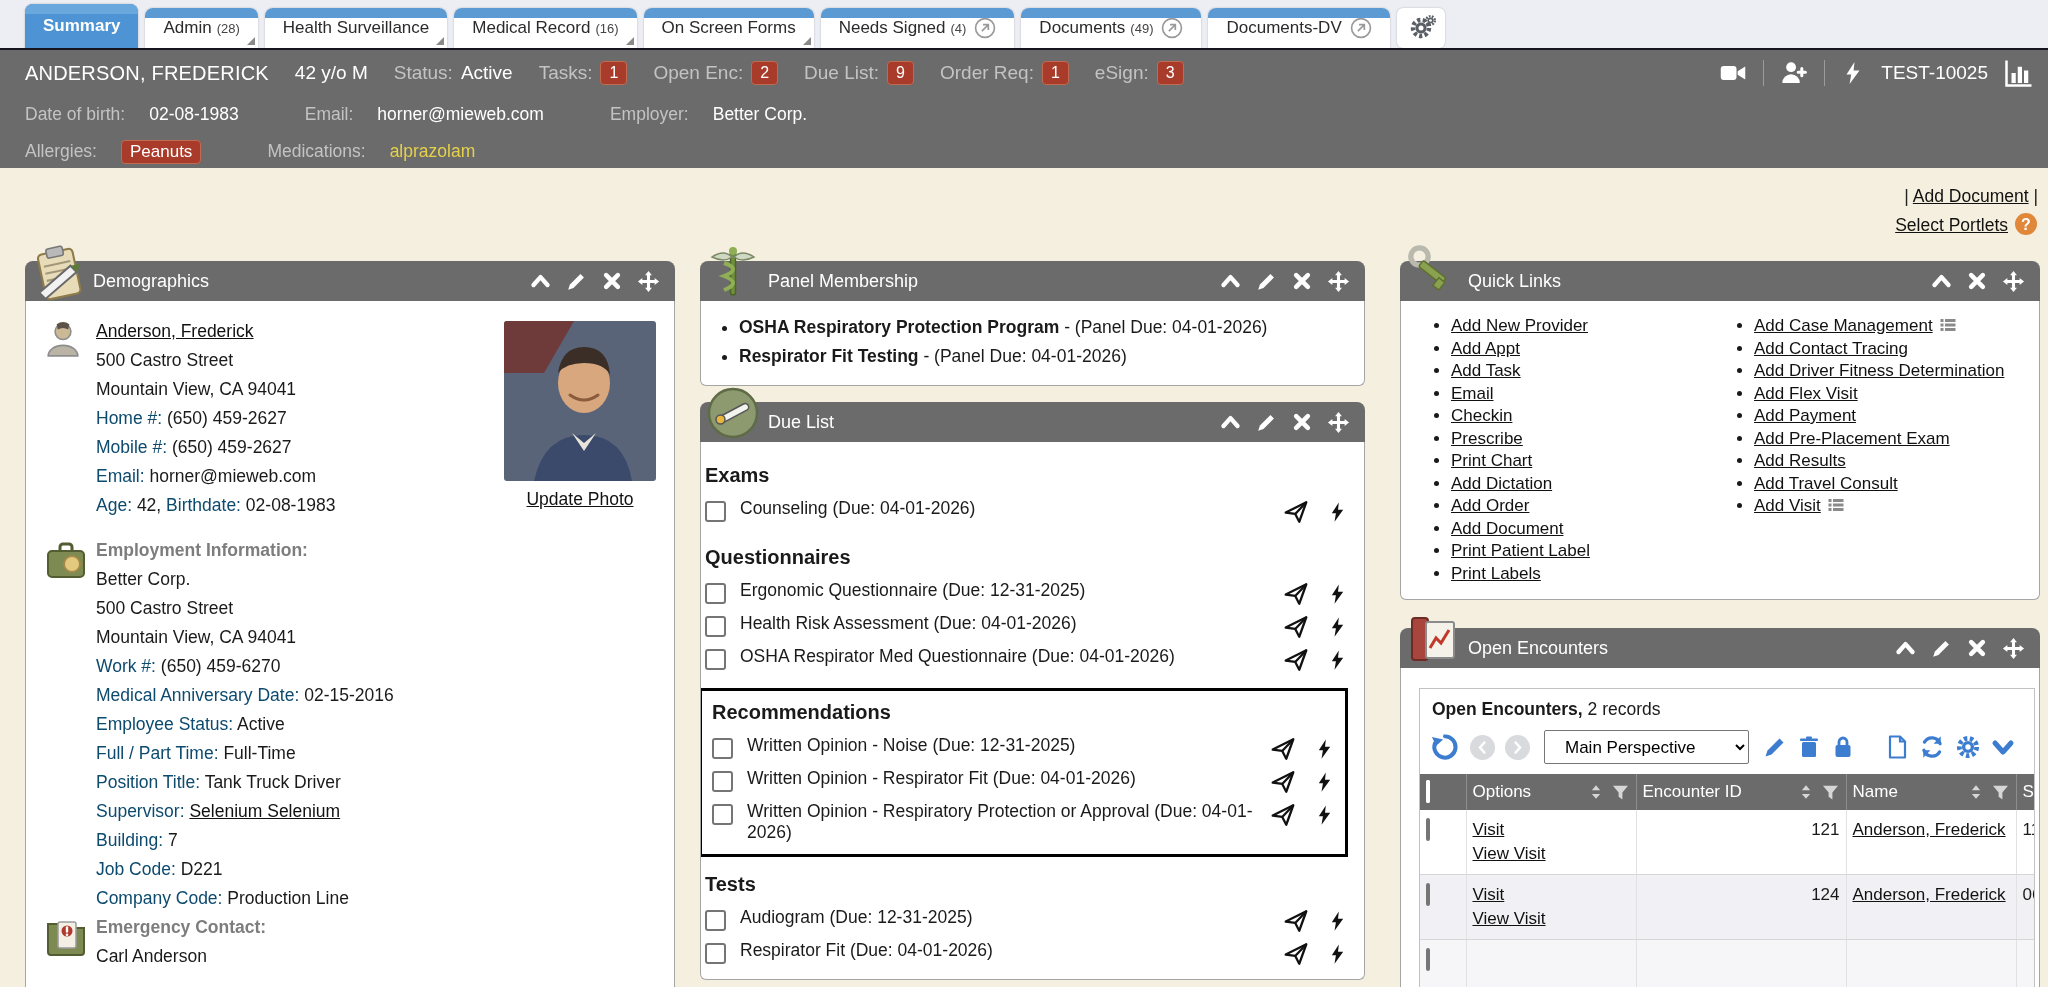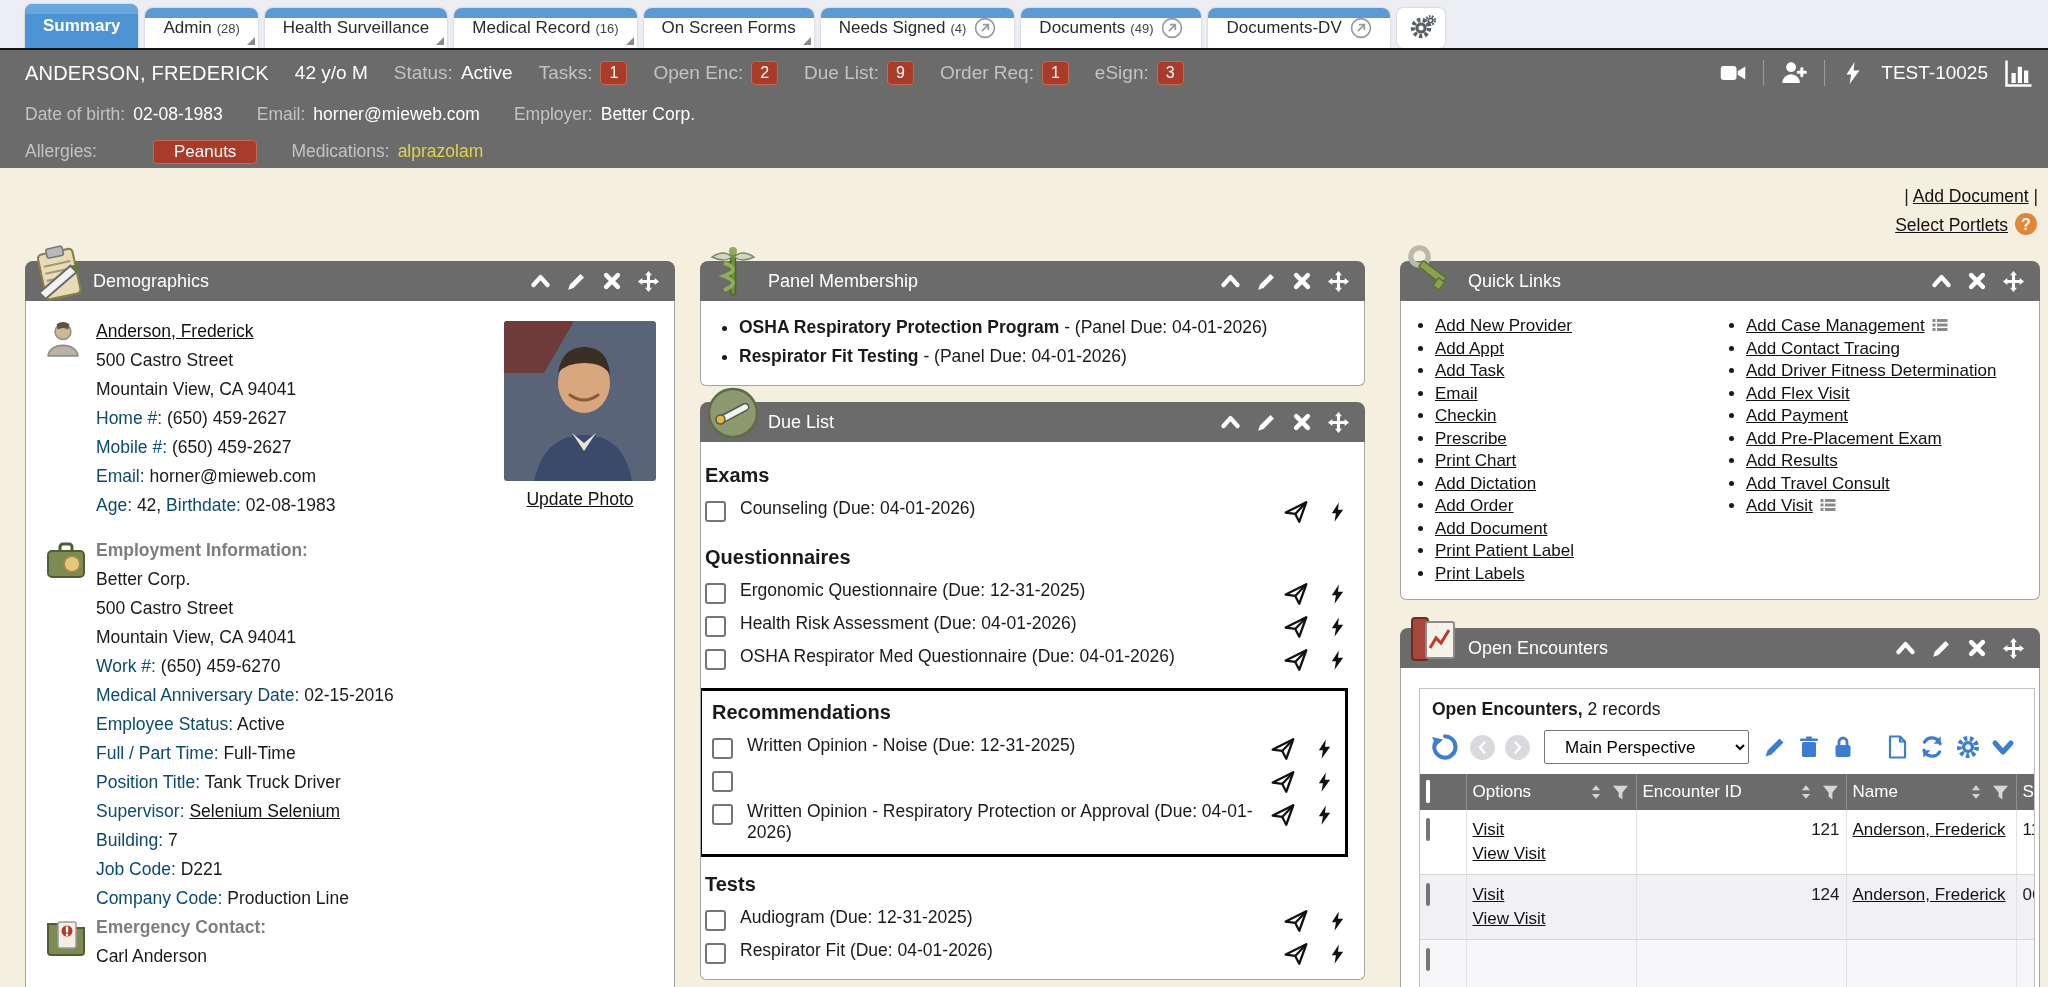--- a/index.html
+++ b/index.html
@@ -34,23 +34,23 @@
   .brow1{display:flex;align-items:center;height:46px;padding-left:25px;font-size:19px;gap:26px;}
   .brow1 .pname{font-size:20px;letter-spacing:.2px;}
   .blbl{color:#c3c3c3;}
   .bpair{display:flex;align-items:center;gap:8px;}
   .badge{background:#a93b2a;border:1px solid #c06a52;border-radius:4px;color:#fff;
     padding:0px 8px;font-size:16px;line-height:22px;cursor:pointer;}
   .bright{margin-left:auto;display:flex;align-items:center;gap:16px;padding-right:14px;}
   .bsep{width:1px;height:26px;background:#9b9b9b;}
   .bicon{color:#fff;cursor:pointer;}
   .chartid{font-size:19px;}
-  .brow2{display:flex;align-items:center;height:37px;padding-left:25px;font-size:17.5px;gap:8px;}
+  .brow2{display:flex;align-items:center;height:37px;padding-left:25px;font-size:17.5px;gap:24px;}
   .brow2 .gap{width:18px;}
-  .allergybadge{background:#a93b2a;border:1px solid #c06a52;border-radius:4px;padding:1px 20px;font-size:17px;margin-left:48px;}
+  .allergybadge{background:#a93b2a;border:1px solid #c06a52;border-radius:4px;padding:1px 8px;font-size:17px;}
   .med{color:#e5d14b;}
 
   
   .pageacts{position:absolute;right:10px;top:182px;text-align:right;font-size:17.5px;line-height:29px;}
   .pageacts .pipe{text-decoration:none;color:#222;}
   .qmark{display:inline-block;vertical-align:-5px;margin-left:6px;}
 
   
   .portlet{position:absolute;}
   .p-head{height:40px;background:#6b6b6b;border-radius:8px 8px 0 0;display:flex;align-items:center;
@@ -81,21 +81,21 @@
   .dl-h{font-size:20px;font-weight:bold;margin:10px 0 8px 0;}
   .dl-item{display:flex;align-items:flex-start;padding:3px 0;}
   .cb{width:17px;height:17px;border:2px solid #757575;border-radius:3px;background:#fff;
     flex:0 0 17px;margin-top:3px;cursor:pointer;}
   .dl-label{margin-left:14px;padding-right:10px;}
   .dl-icons{margin-left:auto;display:flex;gap:18px;align-items:center;flex:0 0 auto;padding-top:1px;}
   .dl-icons svg{color:#111;cursor:pointer;}
   .rec-box{border:3px solid #000;margin:12px 0 4px -6px;padding:0 10px 8px 10px;}
 
   
-  .ql-body{padding:14px 8px 0 8px;font-size:17px;}
+  .ql-body{padding:14px 8px 0 24px;font-size:17px;}
   .ql-cols{display:flex;}
   .ql-cols ul{margin:0;padding-left:26px;width:50%;box-sizing:border-box;}
   .ql-cols li{line-height:22.5px;margin-bottom:0px;}
   .li-icon{display:inline-block;vertical-align:-3px;margin-left:6px;color:#8a8a8a;}
 
   
   .oe-panel{margin:20px 4px 0 18px;border:1px solid #c2c2c2;background:#fff;height:300px;
     overflow:hidden;position:relative;}
   .oe-sum{padding:10px 0 2px 12px;font-size:17.5px;}
   .oe-toolbar{display:flex;align-items:center;gap:10px;padding:8px 12px 10px 10px;}
@@ -612,20 +612,21 @@
           <svg width="26" height="26">
               <use href="#i-send"></use>
             </svg>
           <svg width="21" height="24">
               <use href="#i-bolt"></use>
             </svg>
         </span>
       </div>
       <div class="dl-item">
         <span class="cb"></span>
+        <span class="dl-label">Written Opinion - Respirator Fit (Due: 04-01-2026)</span>
         <span class="dl-icons">
           <svg width="26" height="26">
               <use href="#i-send"></use>
             </svg>
           <svg width="21" height="24">
               <use href="#i-bolt"></use>
             </svg>
         </span>
       </div>
       <div class="dl-item">

